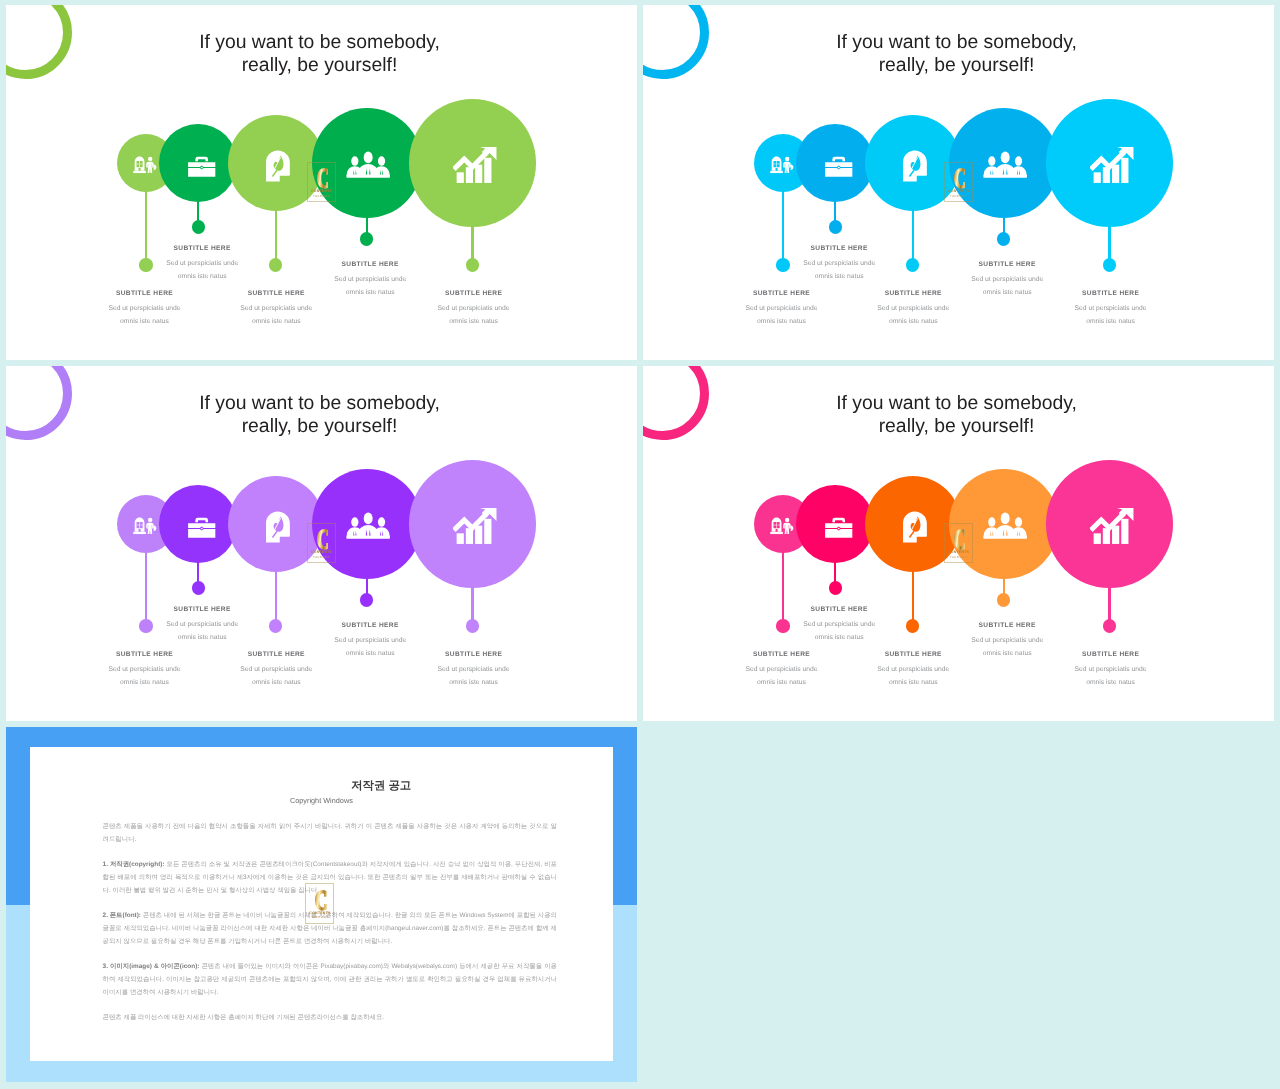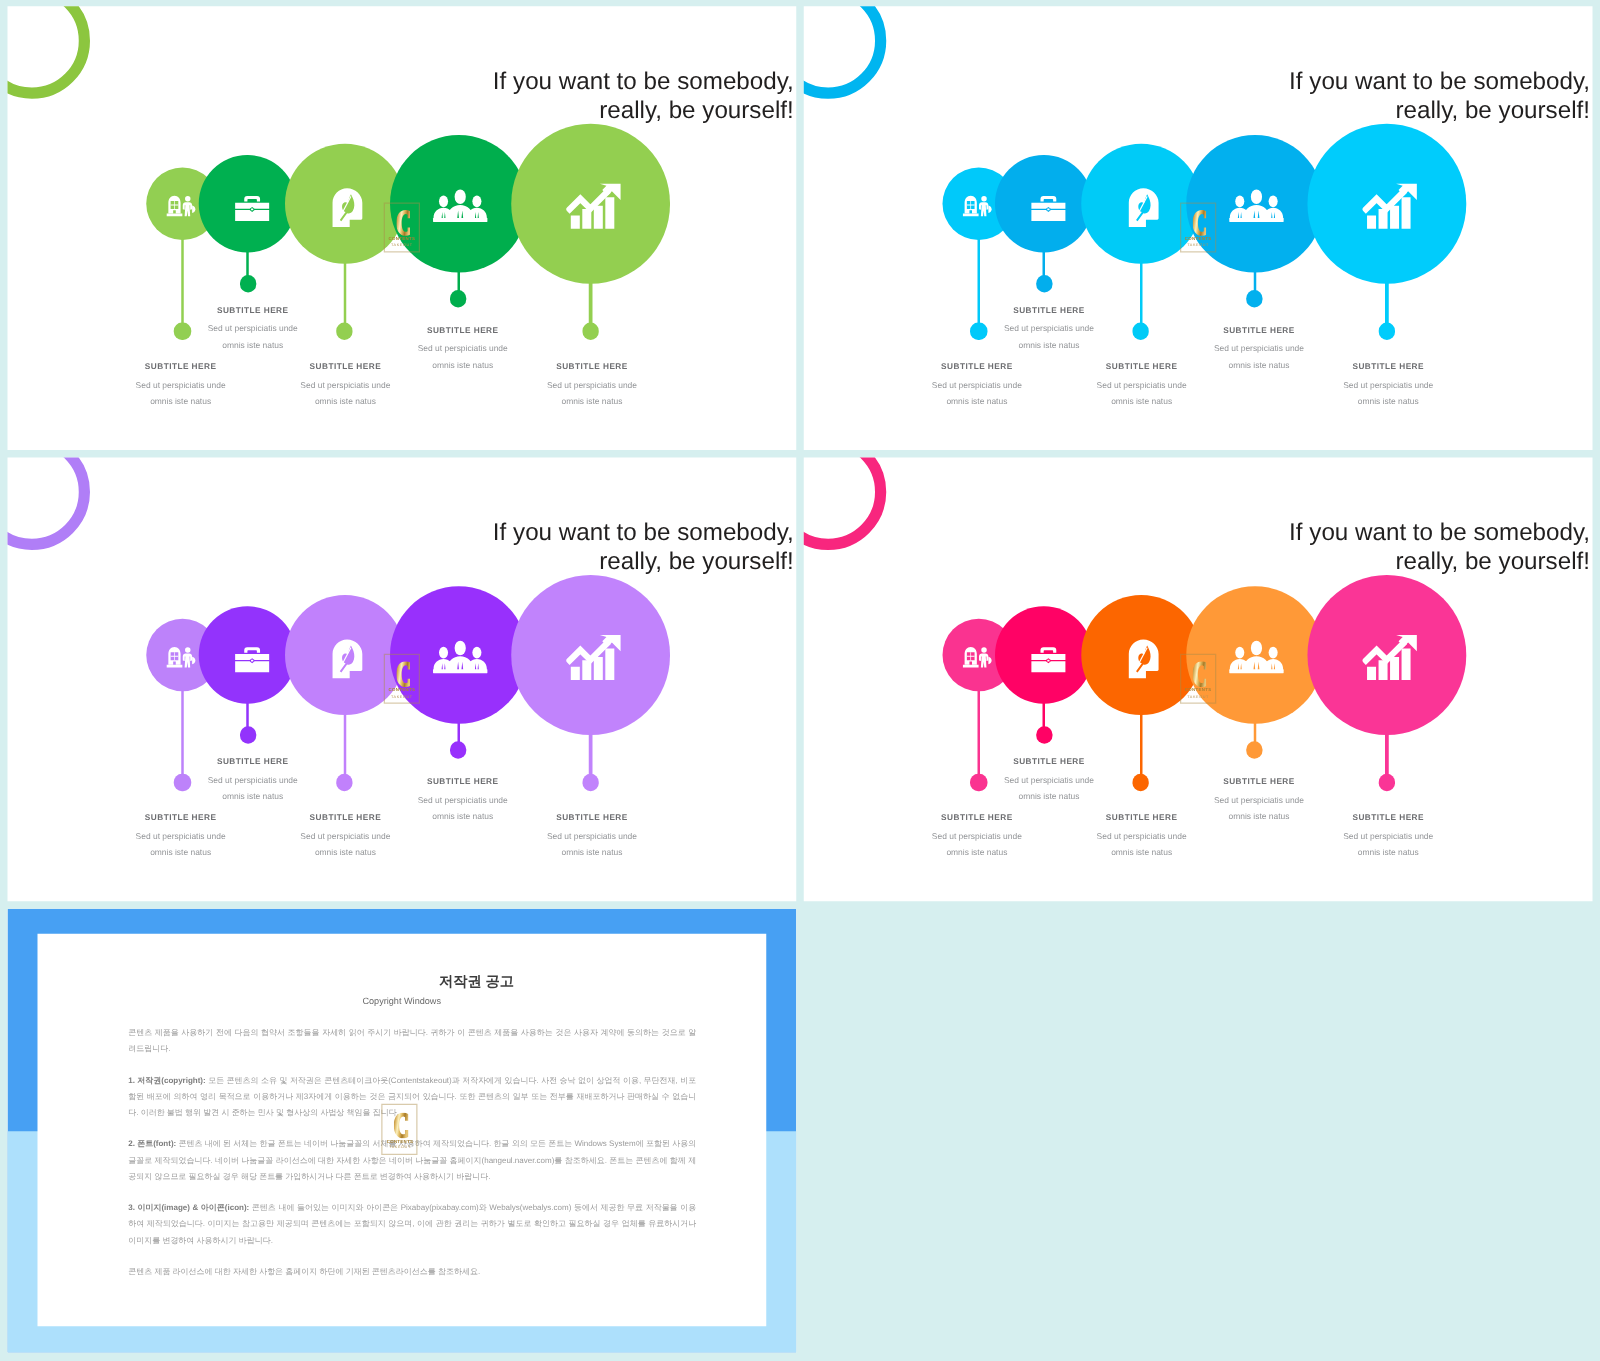--- a/index.html
+++ b/index.html
@@ -12,21 +12,21 @@
   .slide-1{left:6px;  top:5px;   width:631px;height:355px;}
   .slide-2{left:643px;top:5px;   width:631px;height:355px;}
   .slide-3{left:6px;  top:366px; width:631px;height:355px;}
   .slide-4{left:643px;top:366px; width:631px;height:355px;}
   .slide-5{left:6px;  top:727px; width:631px;height:355px;}
 
   
   .corner-ring{position:absolute;left:-27.5px;top:-18.6px;width:93px;height:93px;
                border-radius:50%;box-sizing:border-box;}
 
-  .slide-title{position:absolute;left:-2px;top:49px;width:631px;text-align:right;
+  .slide-title{position:absolute;left:-2px;top:26px;width:631px;text-align:center;
                font-size:19.36px;line-height:23.4px;color:#211f1f;
                font-family:"Liberation Sans",sans-serif;}
 
   .circles{position:absolute;left:0;top:0;width:631px;height:355px;}
   .bubble{position:absolute;border-radius:50%;}
   .icon{position:absolute;left:0;top:0;width:100%;height:100%;
         display:flex;align-items:center;justify-content:center;}
   .icon svg{display:block;}
 
   .leg{position:absolute;width:2.4px;background:#000;}

